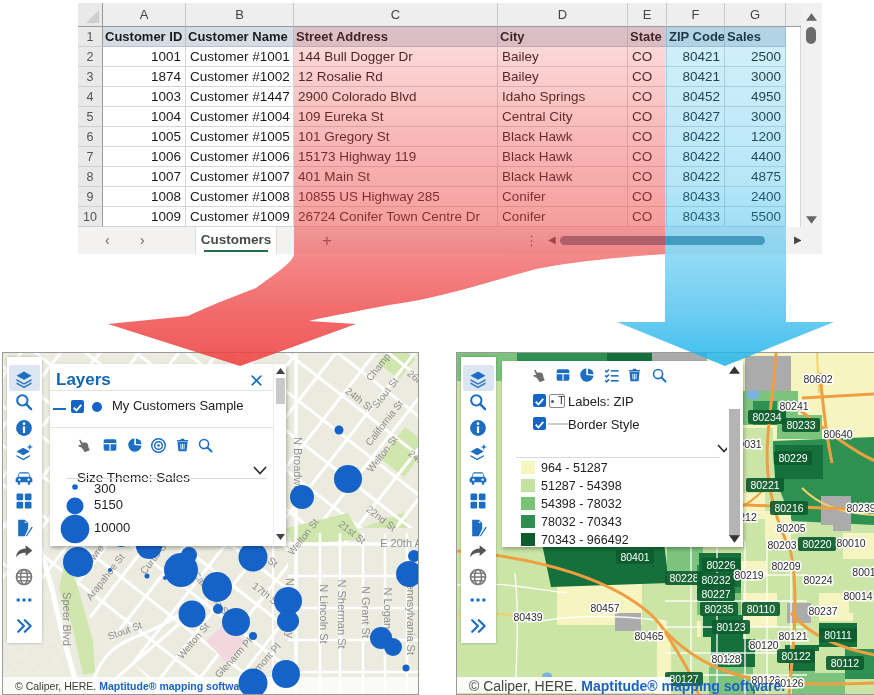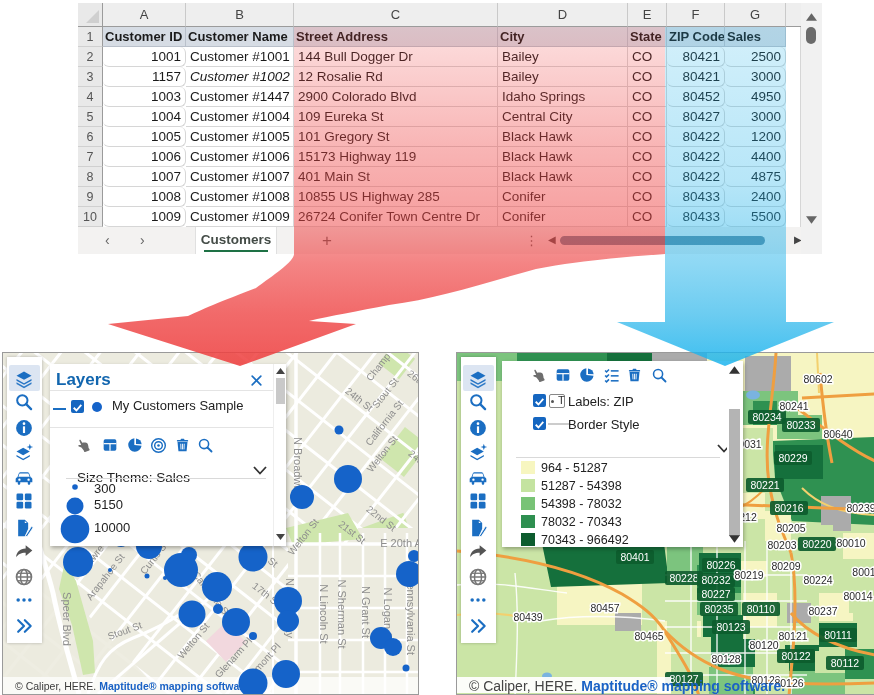--- a/index.html
+++ b/index.html
@@ -3,21 +3,21 @@
 <meta charset="utf-8">
 <style>
 * { margin:0; padding:0; box-sizing:border-box; }
 html,body { width:874px; height:695px; background:#fff; font-family:"Liberation Sans", sans-serif; overflow:hidden; }
 #stage { position:relative; width:874px; height:695px; }
 #sheet { position:absolute; left:78px; top:3px; width:744px; height:251px; background:#fff; }
 .colhdr { position:absolute; top:0; height:24px; background:#eeeeee; border-bottom:1px solid #9b9b9b; color:#444; font-size:13px; text-align:center; line-height:24px; border-right:1px solid #c9c9c9;}
 .rowhdr { position:absolute; left:0; width:25px; background:#e9e9e9; border-right:1px solid #9b9b9b; border-bottom:1px solid #d0d0d0; color:#555; font-size:12.5px; text-align:center; }
 .cell { position:absolute; font-size:13.5px; color:#1a1a1a; border-right:1px solid #d6d6d6; border-bottom:1px solid #d6d6d6; padding:0 4px; line-height:19px; white-space:nowrap; overflow:hidden;}
 .hcell { font-weight:bold; background:#d6dce4; border-right:1px solid #b9c0ca; border-bottom:1px solid #b9c0ca; font-size:13px; padding:0 2px;}
-.num { text-align:right;border-radius:6px; }
+.num { text-align:right; }
 #corner { position:absolute; left:0; top:0; width:25px; height:24px; background:#e9e9e9; border-right:1px solid #9b9b9b; border-bottom:1px solid #9b9b9b;}
 #corner:after { content:""; position:absolute; right:3px; bottom:3px; border-left:13px solid transparent; border-bottom:13px solid #cfcfcf; }
 #tabbar { position:absolute; left:0; top:224px; width:723px; height:27px; background:#f3f2f1; font-size:13px; color:#333; }
 #vscroll { position:absolute; right:0px; top:0; width:21px; height:251px; background:#f1f1f1; }
 .map { position:absolute; top:352px; height:343px; border:1px solid #9a9a9a; overflow:hidden; background:#ecebdf;}
 #map1 { left:2px; width:417px; }
 #map2 { left:456px; width:418px; border-right:none; }
 .toolbar { position:absolute; left:4px; top:4px; width:35px; height:286px; background:#fff; z-index:5; box-shadow:0 0 3px rgba(0,0,0,0.25);}
 .attrib { position:absolute; left:0px; bottom:1px; height:16px; background:rgba(255,255,255,0.62); font-size:14px; color:#444; padding:1px 4px 0 12px; z-index:6; white-space:nowrap;}
 .attrib b { color:#1a62c5; }
@@ -54,22 +54,22 @@
 <div class="cell hcell" style="left:550px;top:24px;width:39px;height:20px;">State</div>
 <div class="cell hcell" style="left:589px;top:24px;width:58px;height:20px;">ZIP Code</div>
 <div class="cell hcell" style="left:647px;top:24px;width:61px;height:20px;">Sales</div>
 <div class="cell num" style="left:25px;top:44px;width:83px;height:20px;">1001</div>
 <div class="cell" style="left:108px;top:44px;width:108px;height:20px;">Customer #1001</div>
 <div class="cell" style="left:216px;top:44px;width:204px;height:20px;">144 Bull Dogger Dr</div>
 <div class="cell" style="left:420px;top:44px;width:130px;height:20px;">Bailey</div>
 <div class="cell" style="left:550px;top:44px;width:39px;height:20px;">CO</div>
 <div class="cell num" style="left:589px;top:44px;width:58px;height:20px;">80421</div>
 <div class="cell num" style="left:647px;top:44px;width:61px;height:20px;">2500</div>
-<div class="cell num" style="left:25px;top:64px;width:83px;height:20px;">1157</div>
-<div class="cell" style="left:108px;top:64px;width:108px;height:20px;font-style:italic;">Customer #1002</div>
+<div class="cell num" style="left:25px;top:64px;width:83px;height:20px;">1874</div>
+<div class="cell" style="left:108px;top:64px;width:108px;height:20px;">Customer #1002</div>
 <div class="cell" style="left:216px;top:64px;width:204px;height:20px;">12 Rosalie Rd</div>
 <div class="cell" style="left:420px;top:64px;width:130px;height:20px;">Bailey</div>
 <div class="cell" style="left:550px;top:64px;width:39px;height:20px;">CO</div>
 <div class="cell num" style="left:589px;top:64px;width:58px;height:20px;">80421</div>
 <div class="cell num" style="left:647px;top:64px;width:61px;height:20px;">3000</div>
 <div class="cell num" style="left:25px;top:84px;width:83px;height:20px;">1003</div>
 <div class="cell" style="left:108px;top:84px;width:108px;height:20px;">Customer #1447</div>
 <div class="cell" style="left:216px;top:84px;width:204px;height:20px;">2900 Colorado Blvd</div>
 <div class="cell" style="left:420px;top:84px;width:130px;height:20px;">Idaho Springs</div>
 <div class="cell" style="left:550px;top:84px;width:39px;height:20px;">CO</div>

